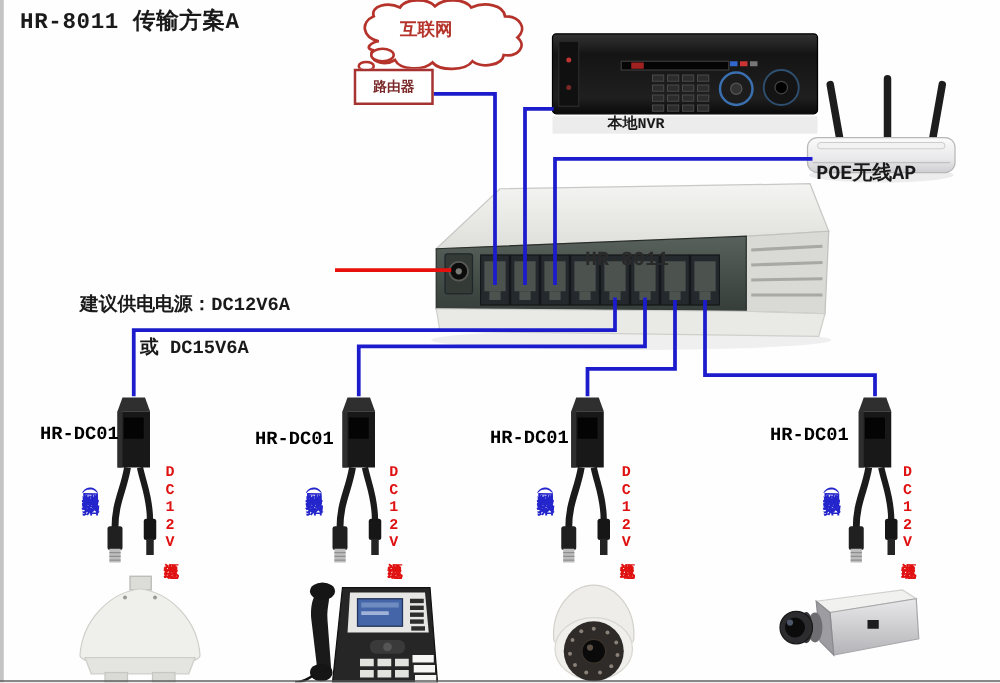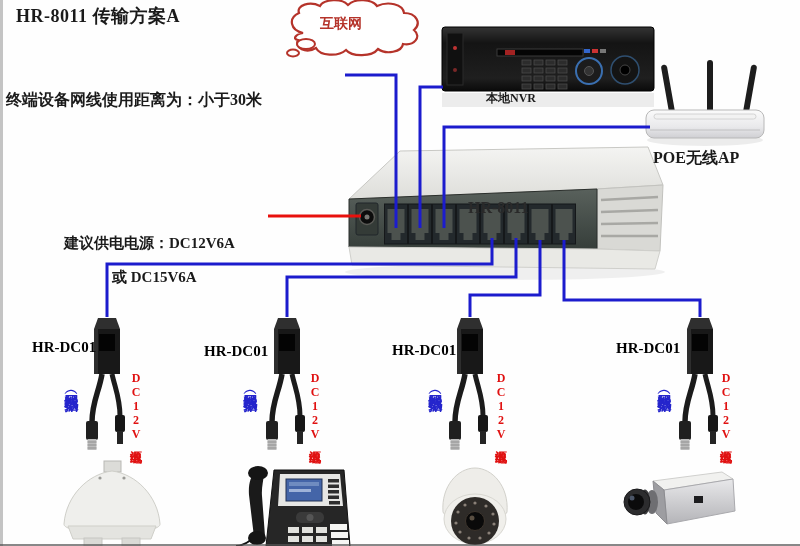--- a/index.html
+++ b/index.html
@@ -1,28 +1,28 @@
 <!DOCTYPE html>
 <html><head>
 <meta charset="utf-8">
 <style>
   html,body{margin:0;padding:0;background:#ffffff;}
   #screen{
     position:relative;width:800px;height:546px;overflow:hidden;background:#fefefe;
-    font-family:Liberation Serif, serif;color:#1a1a1a;
+    font-family:Liberation Mono, monospace;color:#1a1a1a;
   }
   .abs{position:absolute;}
   .t-title{left:16px;top:4px;font-size:18px;font-weight:bold;letter-spacing:.5px;}
   .t-sub{left:30px;top:25px;font-size:16px;font-weight:bold;}
   .t-note{left:6px;top:90px;font-size:16px;font-weight:bold;}
   .t-cloud{left:320px;top:15px;font-size:14px;font-weight:bold;color:#b5332a;text-align:right;}
   .router-box{left:283px;top:55px;width:60px;height:25px;border:2px solid #a63232;background:#fff;
     display:flex;align-items:center;justify-content:center;font-size:11px;font-weight:bold;color:#7a2828;}
   .t-nvr{left:486px;top:90px;font-size:12px;font-weight:bold;}
-  .t-ap{left:653px;top:148px;font-size:16px;font-weight:bold;}
+  .t-ap{left:653px;top:128px;font-size:16px;font-weight:bold;}
   .t-swmodel{left:468px;top:159px;font-size:16px;font-weight:bold;color:#2a2a2a;margin-top:40px;}
   .t-pw1{left:64px;top:198px;font-size:15px;font-weight:bold;margin-top:36px;}
   .t-pw2{left:112px;top:221px;font-size:15px;font-weight:bold;margin-top:47px;}
   .t-dc01{font-size:15px;font-weight:bold;color:#000000;}
   .vlab{writing-mode:vertical-rl;text-orientation:upright;font-weight:bold;line-height:1;}
   .vblue{font-size:14px;color:#2525cc;letter-spacing:1px;}
   .vred{font-size:12px;color:#e01111;letter-spacing:0px;}
   .edge-left{left:0;top:0;width:3px;height:546px;background:#c4c4c4;}
   .edge-bottom{left:0;top:544px;width:800px;height:2px;background:#555;opacity:.7;}
   svg{position:absolute;left:0;top:0;}
@@ -277,22 +277,24 @@
       <path d="M492,238 V264 H107 V317"></path>
       <path d="M516,238 V277 H287 V317"></path>
       <path d="M540,240 V295 H470 V317"></path>
       <path d="M564,240 V300 H700 V317"></path>
     </g>
 
     <path d="M268,216 H361" stroke="#e8100c" stroke-width="3"></path>
   </svg>
 
   <div class="abs t-title">HR-8011 传输方案A</div>
-  <div class="abs t-note">终端设备网线使用距离为：小于30米</div>
   <div class="abs t-cloud">互联网</div>
+  <div class="abs router-box">
+    <span>路由器</span>
+  </div>
   <div class="abs t-nvr">本地NVR</div>
   <div class="abs t-ap">POE无线AP</div>
   <div class="abs t-swmodel">HR-8011</div>
   <div class="abs t-pw1">建议供电电源：DC12V6A</div>
   <div class="abs t-pw2">或 DC15V6A</div>
 
   <div class="abs t-dc01" style="left:32px;top:339px;">HR-DC01</div>
   <div class="abs vlab vblue" style="left:64px;top:383px;">网线（数据）</div>
   <div class="abs vlab vred" style="left:130px;top:371px;">DC12V电源线</div>
 

